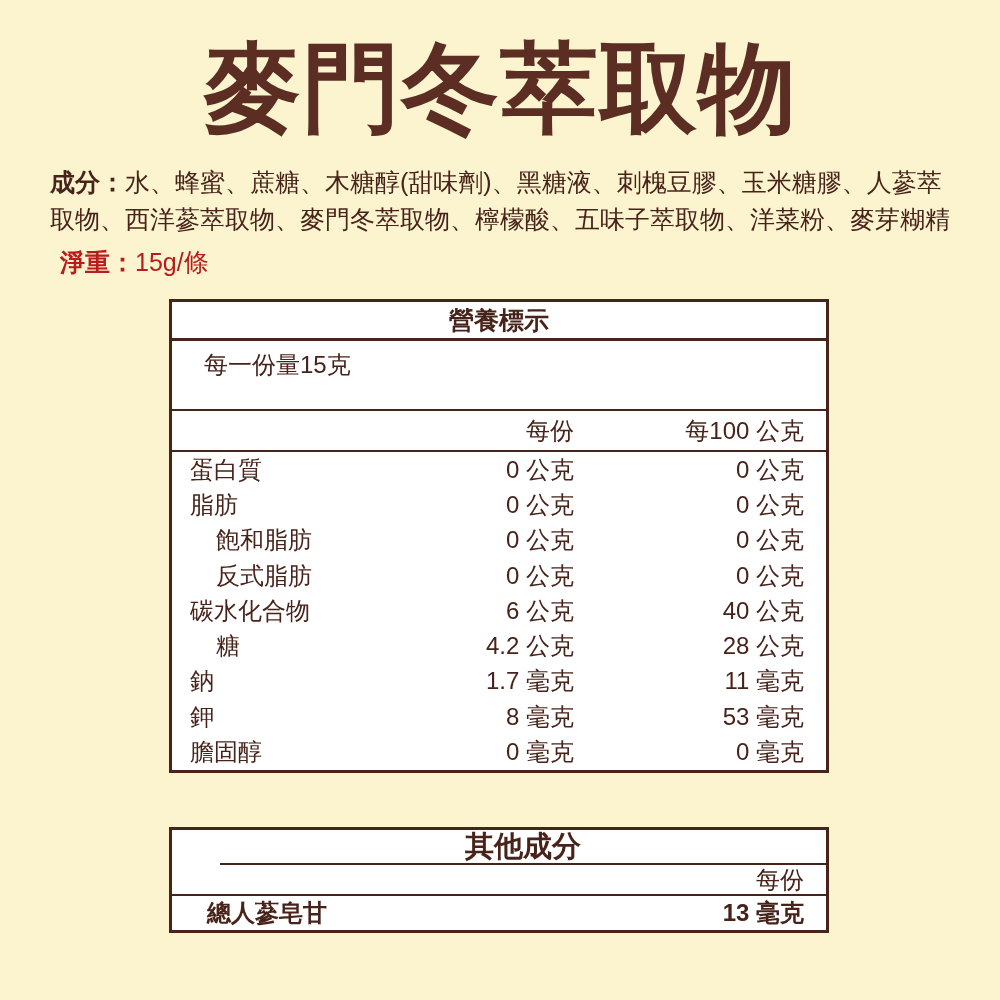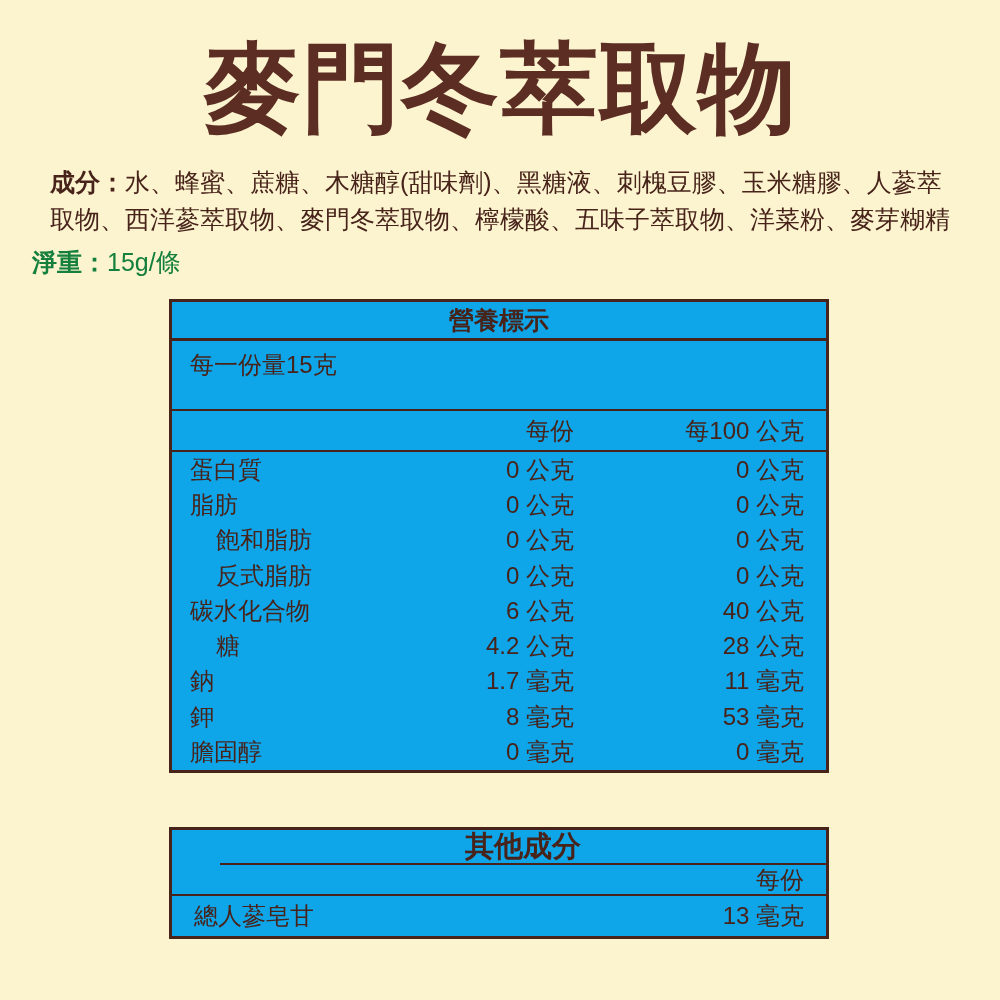--- a/index.html
+++ b/index.html
@@ -29,46 +29,46 @@
     position: absolute;
     left: 50px; top: 164px; width: 905px;
     font-size: 25px;
     line-height: 37px;
     color: #47231A;
   }
   .ingredients .lbl, .net-weight .lbl { font-weight: bold; }
 
   .net-weight {
     position: absolute;
-    left: 32px; top: 246px;
+    left: 60px; top: 246px;
     font-size: 25px;
-    color: #15803d;
+    color: #b91c1c;
   }
 
   .ntable {
     position: absolute;
     left: 169px; width: 660px;
     border: 3px solid #47231A;
-    background: #0ea5e9;
+    background: #ffffff;
     font-size: 24px;
     color: #47231A;
   }
   .ntable-1 { top: 299px; }
   .ntable-2 { top: 827px; }
 
   .t-head {
     height: 39px;
     display: flex; align-items: center; justify-content: center;
     font-weight: bold;
     font-size: 25px;
     border-bottom: 3px solid #47231A;
   }
   .t-serving {
     height: 70px;
-    padding: 8px 22px 0 18px;
+    padding: 8px 22px 0 32px;
     border-bottom: 2px solid #47231A;
   }
   .t-colhead {
     height: 41px;
     display: flex; align-items: center;
     padding: 0 22px 0 18px;
     border-bottom: 2px solid #47231A;
   }
   .t-row {
     height: 35.3px;
@@ -88,23 +88,24 @@
     border-bottom: 2px solid #47231A;
     margin-left: 48px;
   }
   .t2-colhead {
     height: 31px;
     display: flex; align-items: center; justify-content: flex-end;
     padding: 0 22px 0 18px;
     border-bottom: 2px solid #47231A;
   }
   .t2-row {
-    height: 40px;
+    height: 34px;
     display: flex; align-items: center; justify-content: space-between;
-    padding: 0 22px 0 22px;
+    padding: 0 22px 0 35px;
+    font-weight: bold;
   }
 </style>
 </head>
 <body>
 
 <div class="page">
 
   <div class="title">麥門冬萃取物</div>
 
   <div class="ingredients"><span class="lbl">成分：</span><span>水、蜂蜜、蔗糖、木糖醇(甜味劑)、黑糖液、刺槐豆膠、玉米糖膠、人蔘萃取物、西洋蔘萃取物、麥門冬萃取物、檸檬酸、五味子萃取物、洋菜粉、麥芽糊精</span></div>

